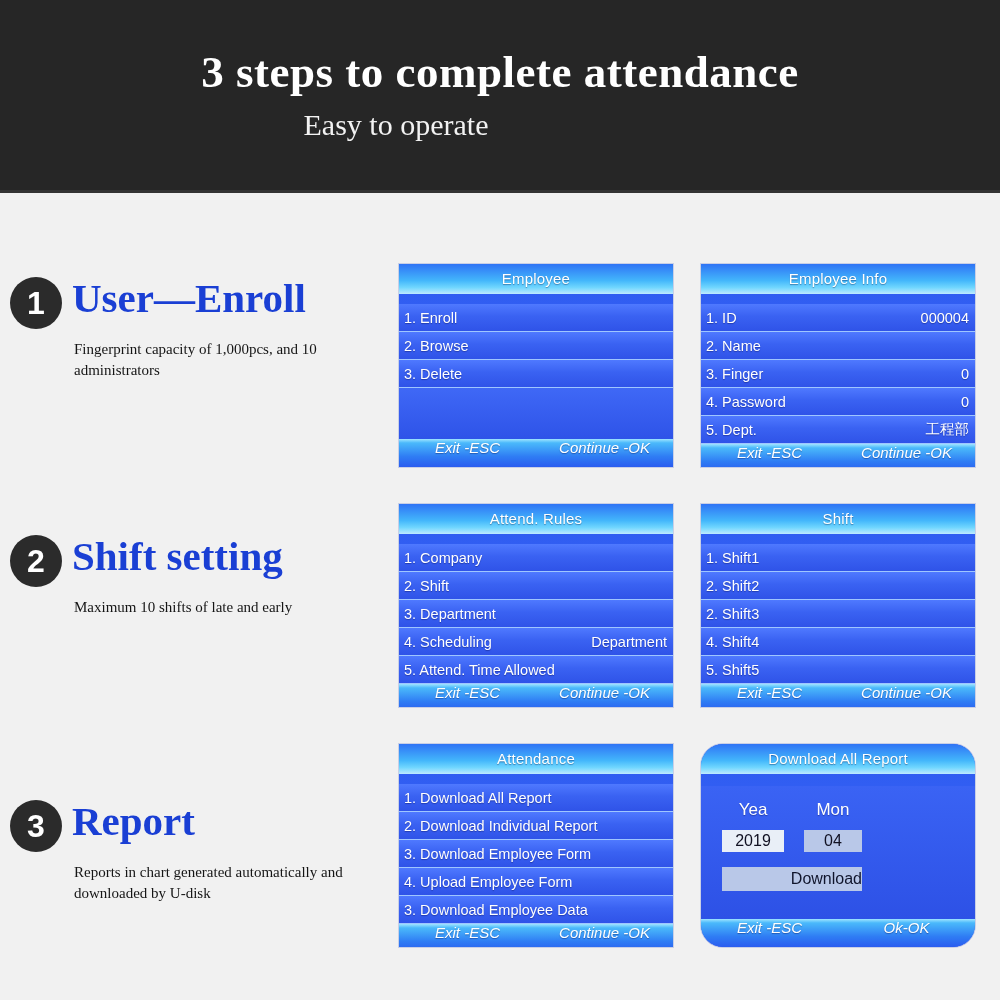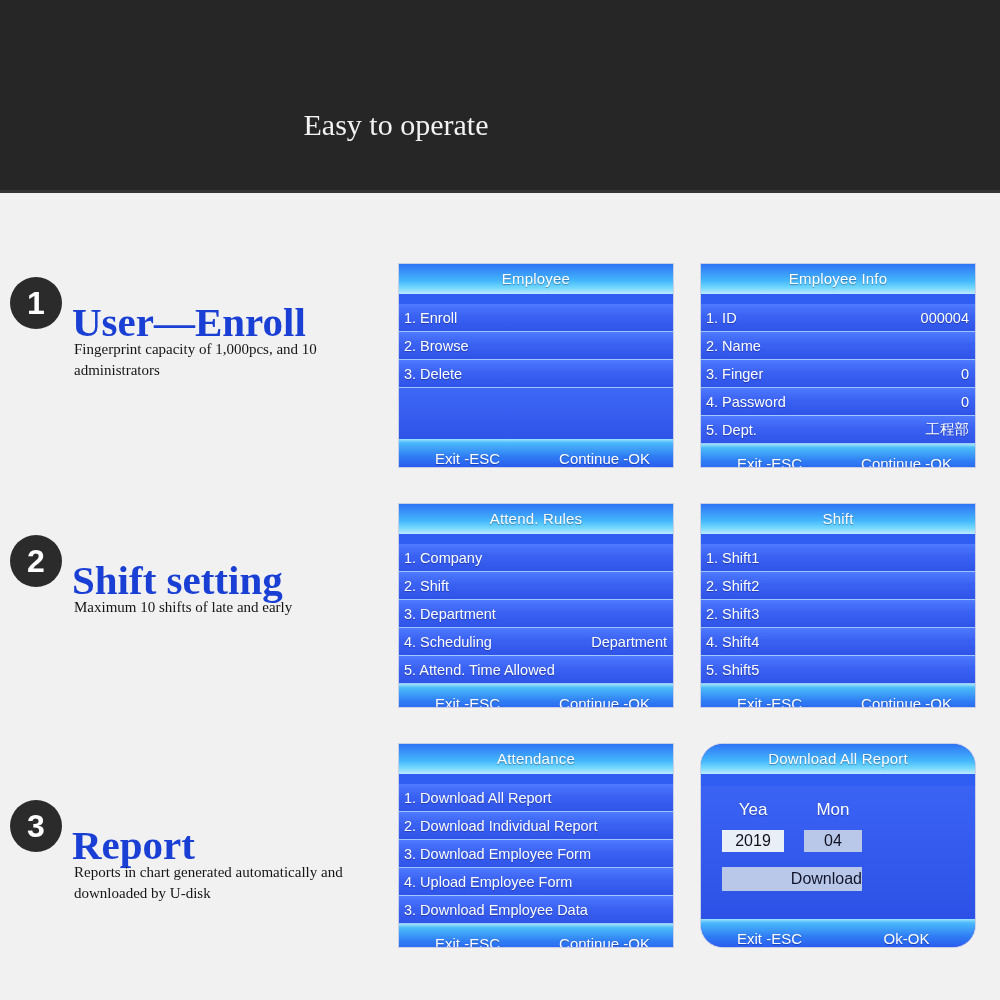--- a/index.html
+++ b/index.html
@@ -71,21 +71,20 @@
   .step-heading {
     position: absolute;
     left: 72px;
     top: -4px;
     color: #1a3fd4;
     font-family: "Liberation Serif", serif;
     font-weight: bold;
     font-size: 41px;
     white-space: nowrap;
     line-height: 1.25;
-    margin-top: 24px;
   }
   .step-body {
     position: absolute;
     left: 74px;
     top: 62px;
     width: 310px;
     color: #151515;
     font-family: "Liberation Serif", serif;
     font-size: 15px;
     line-height: 1.42;
@@ -143,25 +142,26 @@
     white-space: nowrap;
   }
   .screen-filler {
     flex: 1 1 auto;
     background: linear-gradient(180deg, #3f68f6 0%, #2e53e8 100%);
   }
   .screen-footer {
     flex: 0 0 28px;
     height: 28px;
     display: flex;
-    align-items: flex-end;
+    align-items: flex-start;
     background: linear-gradient(180deg, #9fe4ff 0%, #4ab9fb 14%, #2f7df4 62%, #2a5cef 100%);
     color: #ffffff;
     font-size: 15px;
     text-shadow: 0 1px 1px rgba(0,0,60,0.35);
+    font-style: italic;
   }
   .footer-left {
     width: 50%;
     text-align: center;
   }
   .footer-right {
     width: 50%;
     text-align: center;
   }
 
@@ -210,20 +210,21 @@
     text-align: right;
     background: #b9c8e8;
     color: #10152c;
     font-size: 16px;
   }
 </style>
 </head>
 <body>
 
 <div class="header">
+  <div class="header-title">3 steps to complete attendance</div>
   <div class="header-subtitle">Easy to operate</div>
 </div>
 
 <div class="step" style="top:277px;">
   <div class="step-badge">1</div>
   <div class="step-heading">User—Enroll</div>
   <div class="step-body">Fingerprint capacity of 1,000pcs, and 10 administrators</div>
 </div>
 
 <div class="step" style="top:535px;">

